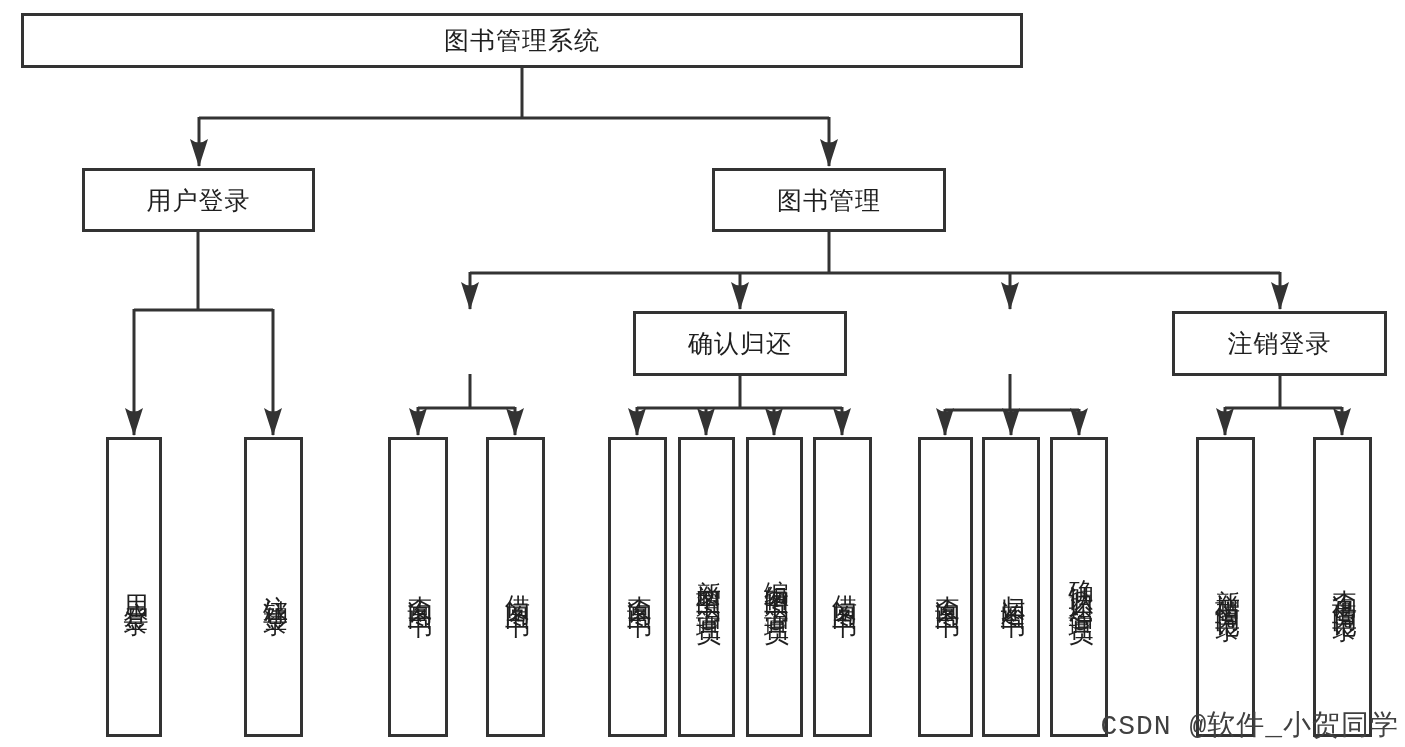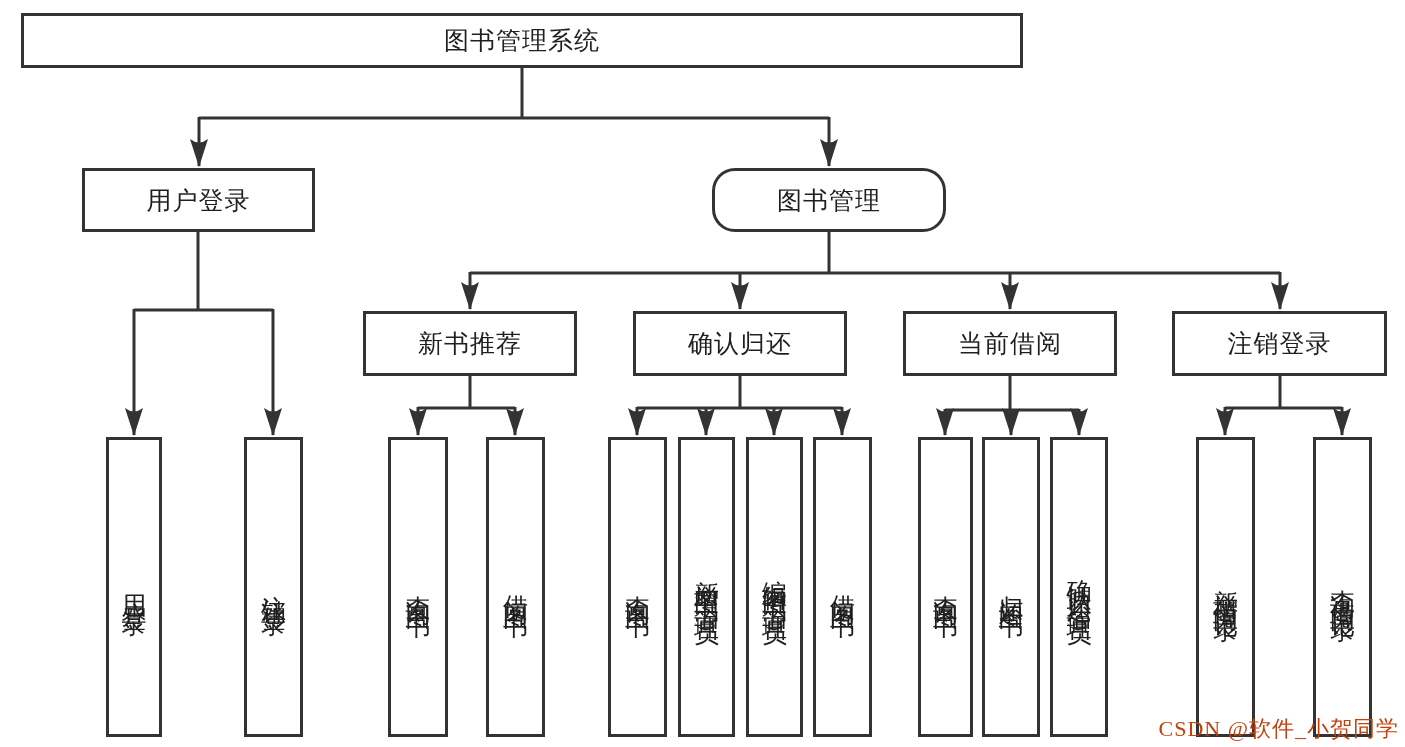--- a/index.html
+++ b/index.html
@@ -1,20 +1,20 @@
 <!DOCTYPE html>
 <html><head>
 <meta charset="utf-8">
 <style>
   html,body{margin:0;padding:0;background:#ffffff;}
   .canvas{
     position:relative;
     width:1405px;height:747px;
     background:#ffffff;
-    font-family:Liberation Serif, serif;
+    font-family:Liberation Mono, monospace;
     overflow:hidden;
   }
   svg.wires{position:absolute;left:0;top:0;width:1405px;height:747px;}
   .box{
     position:absolute;
     box-sizing:border-box;
     border:3px solid #333333;
     background:#ffffff;
     display:flex;
     align-items:center;
@@ -28,21 +28,21 @@
   .vbox{
     writing-mode:vertical-rl;
     text-orientation:mixed;
     letter-spacing:6px;
     line-height:1;
     white-space:normal;
   }
   
   #n-root{left:21px;top:13px;width:1002px;height:55px;}
   #n-user-login{left:82px;top:168px;width:233px;height:64px;}
-  #n-book-mgmt{left:712px;top:168px;width:234px;height:64px;border-radius:23px;}
+  #n-book-mgmt{left:712px;top:168px;width:234px;height:64px;}
   #n-nbr{left:363px;top:311px;width:214px;height:65px;}
   #n-bb{left:633px;top:311px;width:214px;height:65px;}
   #n-cb{left:903px;top:311px;width:214px;height:65px;}
   #n-br{left:1172px;top:311px;width:215px;height:65px;}
   .leaf{top:437px;height:300px;}
   #l-ul-1{left:106px;width:56px;}
   #l-ul-2{left:244px;width:59px;}
   #l-nbr-1{left:388px;width:60px;}
   #l-nbr-2{left:486px;width:59px;}
   #l-bb-1{left:608px;width:59px;}
@@ -50,22 +50,22 @@
   #l-bb-3{left:746px;width:57px;}
   #l-bb-4{left:813px;width:59px;}
   #l-cb-1{left:918px;width:55px;}
   #l-cb-2{left:982px;width:58px;}
   #l-cb-3{left:1050px;width:58px;}
   #l-br-1{left:1196px;width:59px;}
   #l-br-2{left:1313px;width:59px;}
   .watermark{
     position:absolute;
     right:6px;bottom:3px;
-    color:#c2410c;
-    font-size:22px;
+    color:#404040;
+    font-size:28px;
     letter-spacing:1px;
     z-index:5;
     white-space:nowrap;
     margin-left:40px;
   }
 </style>
 </head>
 <body>
 
 <div class="canvas">
@@ -133,23 +133,21 @@
         <path d="M1342,407 V435" marker-end="url(#arrow)"></path>
       </g>
     </g>
   </svg>
 
   <div class="box" id="n-root">图书管理系统</div>
 
   <div class="box" id="n-user-login">用户登录</div>
   <div class="box" id="n-book-mgmt">图书管理</div>
 
-  <div class="box" id="n-nbr">新书推荐</div>
   <div class="box" id="n-bb">确认归还</div>
-  <div class="box" id="n-cb">当前借阅</div>
   <div class="box" id="n-br">注销登录</div>
 
   <div class="box vbox leaf" id="l-ul-1">用户登录</div>
   <div class="box vbox leaf" id="l-ul-2">注销登录</div>
 
   <div class="box vbox leaf" id="l-nbr-1">查询图书</div>
   <div class="box vbox leaf" id="l-nbr-2">借阅图书</div>
 
   <div class="box vbox leaf" id="l-bb-1">查询图书</div>
   <div class="box vbox leaf" id="l-bb-2">新增图书（管理员）</div>

